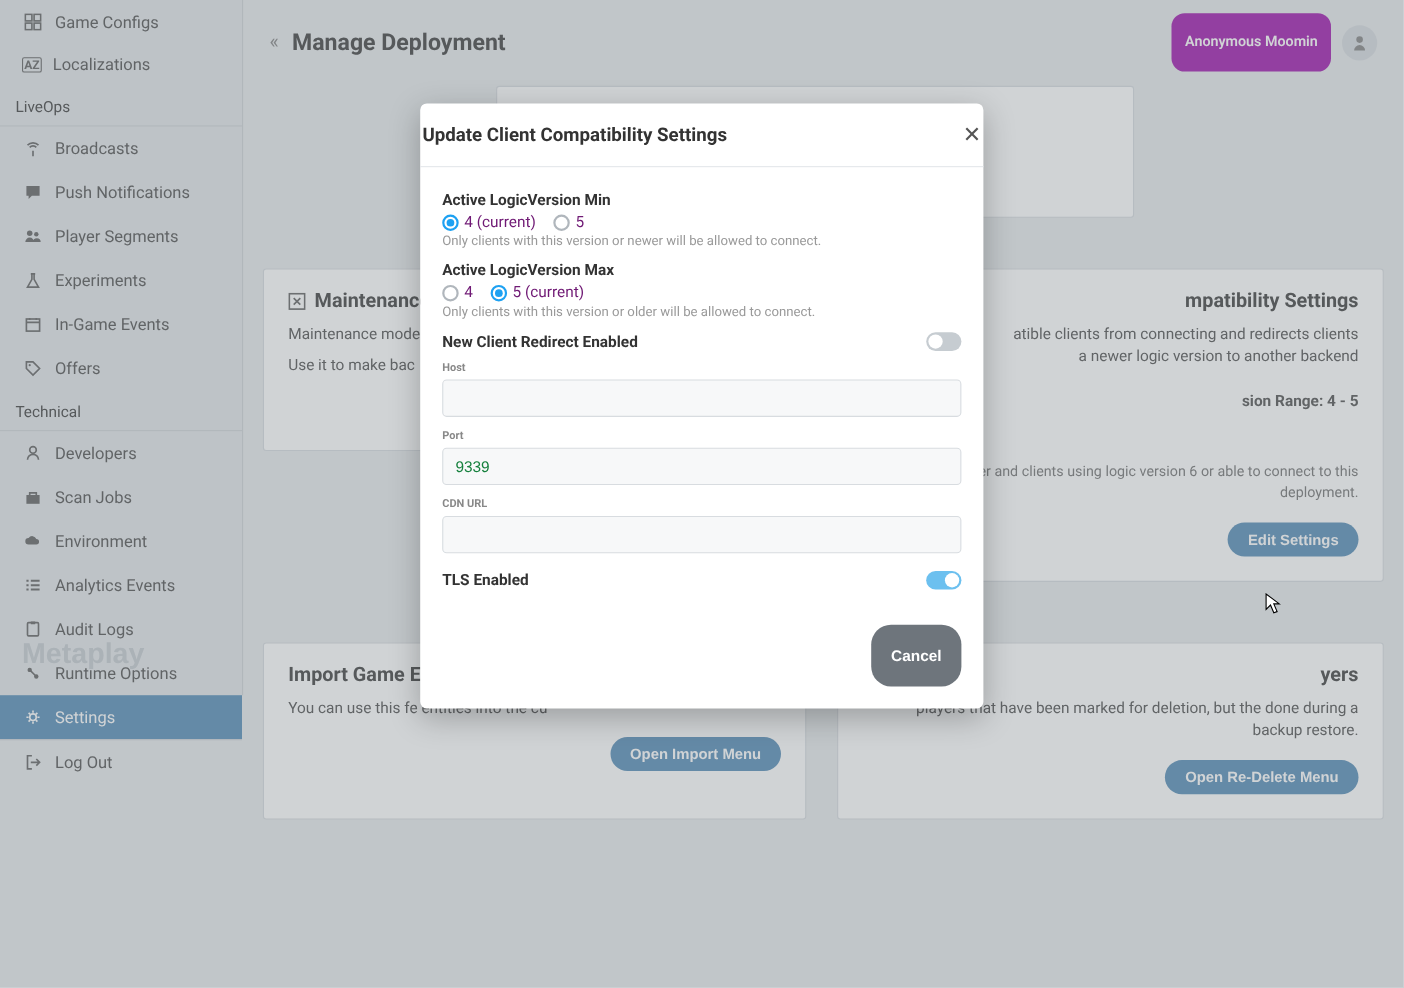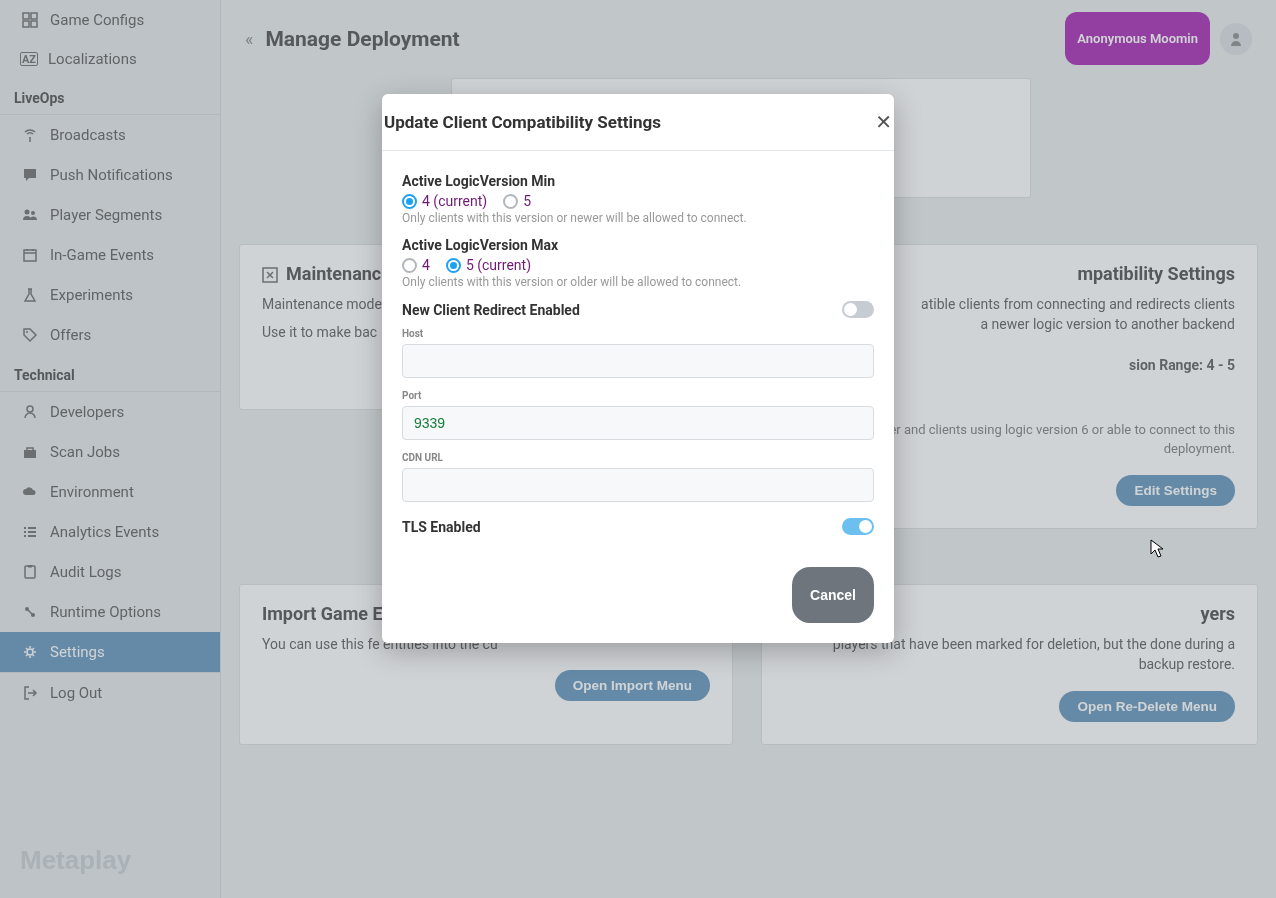--- a/index.html
+++ b/index.html
@@ -7,40 +7,40 @@
   font-family: -apple-system, BlinkMacSystemFont, "Segoe UI", Roboto, sans-serif;
   background: #e8ebed;
   width: 1276px;
   height: 898px;
   overflow: hidden;
   position: relative;
   color: #333;
 }
 .sidebar {
   position: absolute; left: 0; top: 0;
-  width: 221px; height: 898px;
+  width: 221px; height: 632px;
   background: #e4e7ea;
   border-right: 1px solid #d0d4d8;
 }
 .sidebar-item {
   display: flex; align-items: center;
   padding: 10px 20px;
   color: #555;
   font-size: 15px;
   cursor: pointer;
 }
 .sidebar-item .icon { width: 20px; height: 20px; margin-right: 10px; display:flex; align-items:center; justify-content:center; color:#666;}
 .sidebar-item.active {
   background: #5a8fb8;
   color: #fff;
 }
 .sidebar-item.active .icon { color:#fff; }
 .sidebar-section-header {
   padding: 12px 14px 8px;
-  font-weight: 700;
+  font-weight: 400;
   font-size: 14px;
   color: #444;
 }
 .sidebar hr { border:none; border-top:1px solid #d0d4d8; }
 .logo {
   position: absolute;
   left: 20px;
   bottom: 22px;
   font-size: 26px;
   font-weight: 700;
@@ -220,33 +220,33 @@
           <circle cx="5" cy="5" r="2.5" fill="currentColor"></circle>
           <circle cx="11" cy="6" r="2" fill="currentColor"></circle>
           <path d="M1 13 a4 4 0 0 1 8 0 M8 13 a3 3 0 0 1 7 0" fill="currentColor"></path>
         </svg>
       </span>
     <span>Player Segments</span>
   </div>
   <div class="sidebar-item">
     <span class="icon">
         <svg width="16" height="16" viewBox="0 0 16 16">
+          <path d="M6 2 h4 M7 2 v5 l-4 7 h10 l-4-7 v-5" fill="none" stroke="currentColor" stroke-width="1.5"></path>
+        </svg>
+      </span>
+    <span>Experiments</span>
+  </div>
+  <div class="sidebar-item">
+    <span class="icon">
+        <svg width="16" height="16" viewBox="0 0 16 16">
           <rect x="2" y="3" width="12" height="11" fill="none" stroke="currentColor" stroke-width="1.5"></rect>
           <path d="M2 6 h12 M5 2 v2 M11 2 v2" stroke="currentColor" stroke-width="1.5"></path>
         </svg>
       </span>
     <span>In-Game Events</span>
-  </div>
-  <div class="sidebar-item">
-    <span class="icon">
-        <svg width="16" height="16" viewBox="0 0 16 16">
-          <path d="M6 2 h4 M7 2 v5 l-4 7 h10 l-4-7 v-5" fill="none" stroke="currentColor" stroke-width="1.5"></path>
-        </svg>
-      </span>
-    <span>Experiments</span>
   </div>
   <div class="sidebar-item">
     <span class="icon">
         <svg width="16" height="16" viewBox="0 0 16 16">
           <path d="M2 2 h6 l6 6 -6 6 -6-6 z" fill="none" stroke="currentColor" stroke-width="1.5"></path>
           <circle cx="5" cy="5" r="1" fill="currentColor"></circle>
         </svg>
       </span>
     <span>Offers</span>
   </div>

